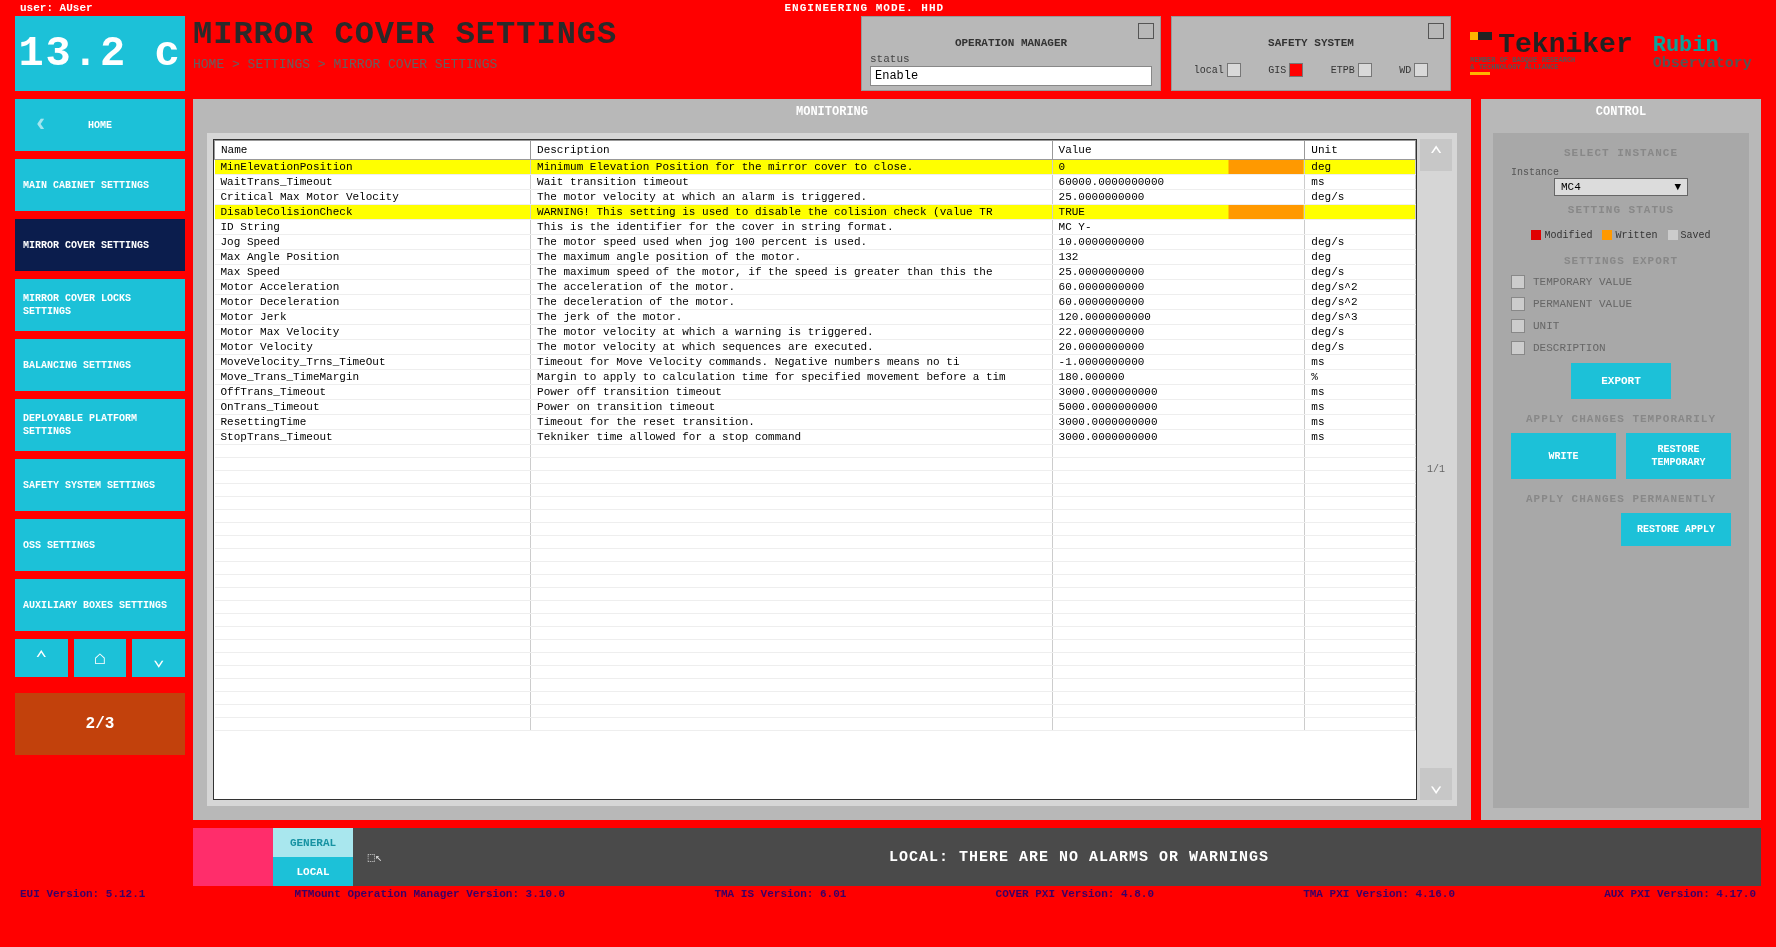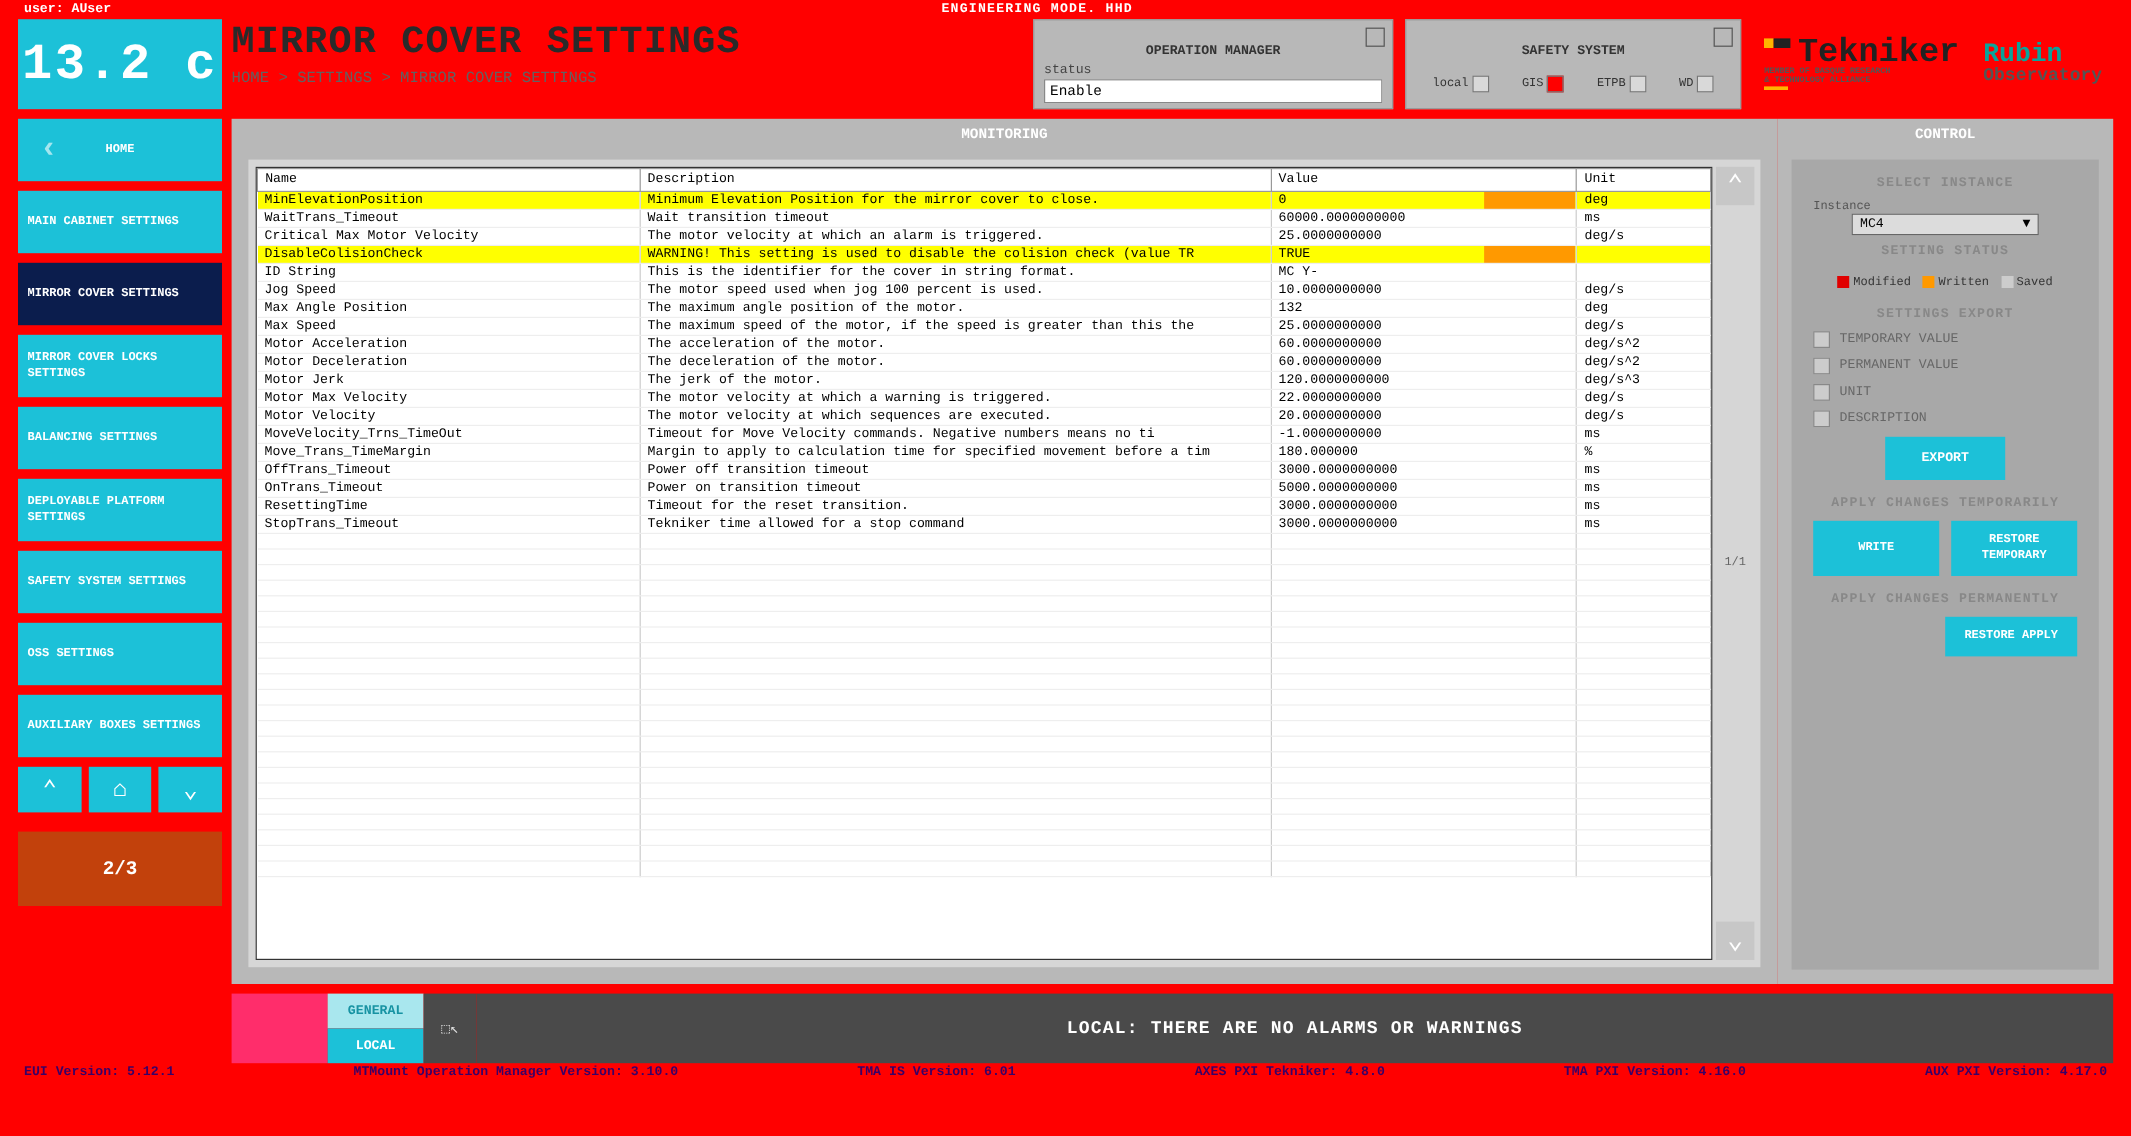--- a/index.html
+++ b/index.html
@@ -42,21 +42,21 @@
 .logos { width: 300px; display: flex; align-items: center; justify-content: center; gap: 20px; background: transparent; }
 .logo-tekniker { font-size: 28px; font-weight: bold; color: #222; line-height: 0.9; }
 .logo-tekniker .sub { font-size: 7px; color: #555; display: block; letter-spacing: 0; }
 .logo-tekniker .bar { width: 20px; height: 3px; background: #ffb400; margin-top: 2px;}
 .logo-t { display:inline-block; width:22px; height:22px; position:relative; margin-right:6px; vertical-align: top;}
 .logo-t::before { content:''; position:absolute; top:0; left:0; width:8px; height:8px; background:#ffb400;}
 .logo-t::after { content:''; position:absolute; top:0; left:8px; width:14px; height:22px; border-top:8px solid #222; border-left:0;}
 .logo-rubin { font-size: 22px; font-weight: bold; color: #0aa39b; line-height: 0.95; }
 .logo-rubin .sub { color: #555; font-size: 15px; display: block;}
 
-.body-row { display: flex; flex: 1; min-height: 0; }
+.body-row { display: flex; gap: 10px; flex: 1; min-height: 0; }
 
 .monitoring { flex: 1; background: #b8b8b8; display: flex; flex-direction: column; }
 .mon-title { text-align: center; color: #fff; font-size: 12px; padding: 6px 0; font-weight: bold; }
 .mon-inner { flex: 1; margin: 8px 14px 14px 14px; background: #d6d6d6; display: flex; position: relative; }
 .table-wrap { flex: 1; background: #fff; border: 1px solid #333; margin: 6px 40px 6px 6px; overflow: hidden; }
 table { width: 100%; border-collapse: collapse; font-family: Arial, sans-serif; font-size: 11px; }
 th { text-align: left; padding: 3px 6px; border: 1px solid #999; background: #fff; font-weight: normal; }
 td { padding: 1px 6px; border-right: 1px solid #ccc; border-bottom: 1px solid #eee; white-space: nowrap; overflow: hidden; text-overflow: clip; }
 tr.yellow td { background: #ffff00; }
 tr.yellow td.valcell { background: linear-gradient(to right, #ffff00 70%, #ff9900 70%); }
@@ -69,21 +69,21 @@
 
 .scroll-side { position: absolute; right: 4px; top: 6px; bottom: 6px; width: 34px; display: flex; flex-direction: column; justify-content: space-between; align-items: center; }
 .scroll-side .arr { width: 32px; height: 32px; background: #c7c7c7; color: #fff; display:flex; align-items:center; justify-content:center; font-size:22px; cursor:pointer;}
 .scroll-side .pg { color: #666; font-size: 10px; }
 
 .control { width: 280px; background: #b8b8b8; display: flex; flex-direction: column; }
 .ctrl-title { text-align: center; color: #fff; font-size: 12px; padding: 6px 0; font-weight: bold; }
 .ctrl-body { flex: 1; background: #a8a8a8; margin: 8px 12px 12px 12px; padding: 14px 18px; display: flex; flex-direction: column; gap: 8px; font-family: "Courier New", monospace; }
 .ctrl-heading { text-align: center; color: #888; font-size: 11px; font-weight: bold; letter-spacing: 1px; }
 .ctrl-label { color: #555; font-size: 10px; }
-.ctrl-select { background: #dcdcdc; border: 1px solid #666; padding: 2px 6px; font-size: 11px; display: flex; justify-content: space-between; align-items: center; cursor: pointer; width: 156px; margin: 0 auto;}
+.ctrl-select { background: #dcdcdc; border: 1px solid #666; padding: 2px 6px; font-size: 11px; display: flex; justify-content: space-between; align-items: center; cursor: pointer; width: 134px; margin: 0 auto;}
 .status-row { display: flex; justify-content: center; gap: 10px; font-size: 10px; color: #333; margin: 6px 0;}
 .status-row .dot { width: 10px; height: 10px; display: inline-block; margin-right: 3px; vertical-align: middle; }
 .dot.red { background: #e00000;} .dot.orange { background: #ff9900;} .dot.gray{ background: #ccc;}
 .chk-row { display: flex; align-items: center; gap: 8px; font-size: 11px; color: #666; }
 .chk-row .chk { width: 14px; height: 14px; background: #ccc; border: 1px solid #888; cursor:pointer; }
 .btn { background: #1cc1d8; color: #fff; font-size: 11px; font-weight: bold; padding: 12px 10px; border: none; cursor: pointer; text-align: center; }
 .btn.wide { align-self: center; width: 100px; }
 .btn-row { display: flex; gap: 10px; justify-content: center; }
 .btn-row .btn { width: 110px; font-size:10px; padding: 10px 4px; line-height:1.3;}
 
@@ -502,16 +502,16 @@
       <div class="foot-icon">⬚↖</div>
       <div class="foot-msg">LOCAL: THERE ARE NO ALARMS OR WARNINGS</div>
     </div>
   </div>
 </div>
 
 <div class="bottom-bar">
   <span>EUI Version: 5.12.1</span>
   <span>MTMount Operation Manager Version: 3.10.0</span>
   <span>TMA IS Version: 6.01</span>
-  <span>AXES PXI Tekniker: 4.8.0</span>
+  <span>COVER PXI Version: 4.8.0</span>
   <span>TMA PXI Version: 4.16.0</span>
   <span>AUX PXI Version: 4.17.0</span>
 </div>
 
 </body></html>

